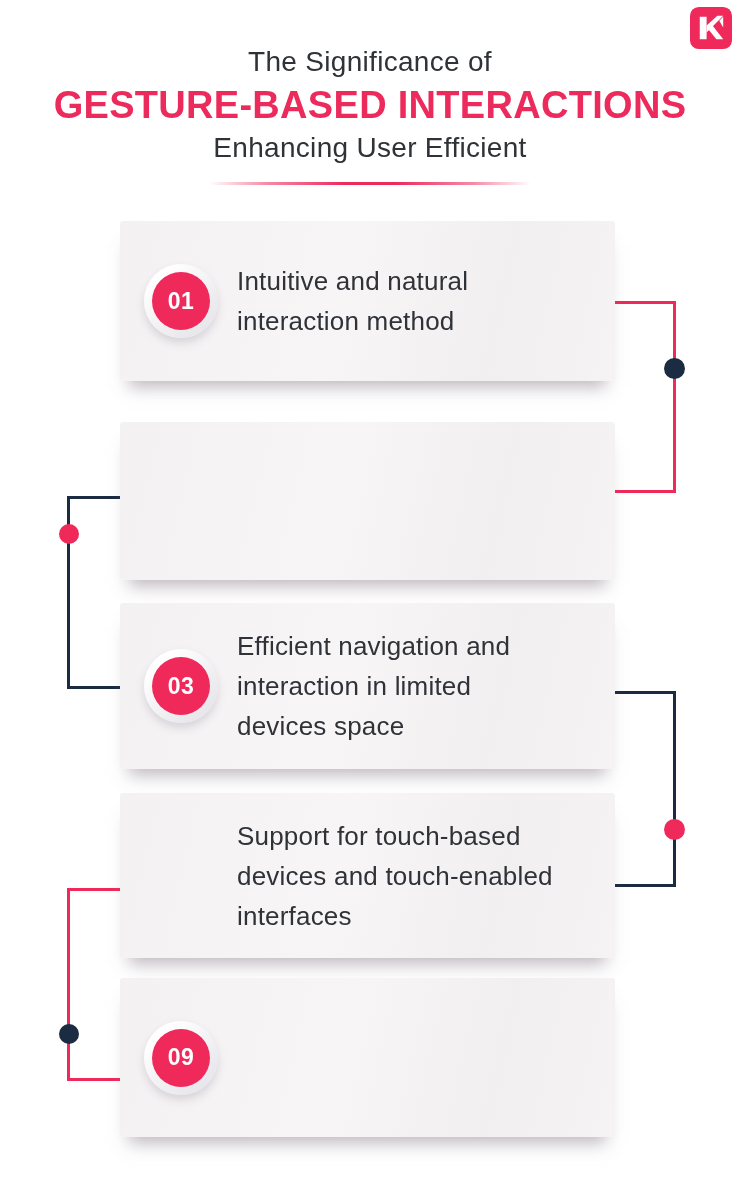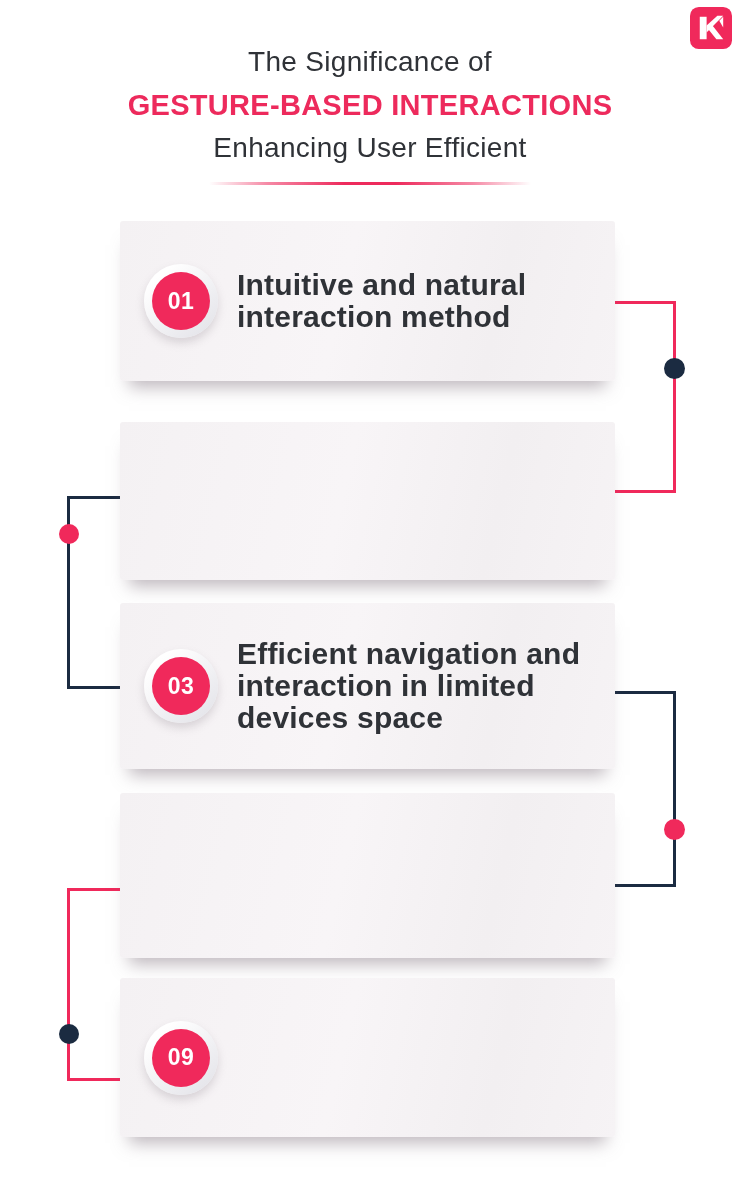--- a/index.html
+++ b/index.html
@@ -19,21 +19,21 @@
     font-family:"Liberation Sans","DejaVu Sans",sans-serif;
     padding-left:15px;
   }
 
   
   .logo{position:absolute;top:7px;left:690px;width:42px;height:42px;}
 
   
   .header{position:absolute;top:46px;left:0;right:0;text-align:center;}
   .title-1{font-size:28px;line-height:32px;color:var(--dark);letter-spacing:.3px;}
-  .title-2{font-size:29px;line-height:32px;margin-top:11px;font-weight:bold;color:#ED2A5C;letter-spacing:.3px;}
+  .title-2{font-size:38px;line-height:32px;margin-top:11px;font-weight:bold;color:#ED2A5C;letter-spacing:.3px;}
   .title-3{font-size:28px;line-height:32px;margin-top:11px;color:var(--dark);letter-spacing:.3px;}
   .divider{
     position:absolute;top:182px;left:50%;transform:translateX(-50%);
     width:322px;height:3px;border-radius:2px;
     background:linear-gradient(90deg,rgba(237,42,92,0) 0%,rgba(237,42,92,.55) 18%,rgba(237,42,92,1) 42%,rgba(237,42,92,1) 58%,rgba(237,42,92,.55) 82%,rgba(237,42,92,0) 100%);
   }
 
   
   .card{
     position:absolute;left:120px;width:495px;
@@ -58,21 +58,21 @@
   .badge-inner{
     width:58px;height:58px;border-radius:50%;
     display:flex;align-items:center;justify-content:center;
     color:#ffffff;font-size:23px;font-weight:600;letter-spacing:.5px;
   }
   .badge-pink{background:var(--pink);}
   .badge-navy{background:var(--navy);}
 
   .card-text{
     margin-left:117px;width:378px;
-    font-size:30px;line-height:32px;font-weight:700;
+    font-size:26px;line-height:40px;font-weight:400;
     color:var(--dark);white-space:pre-line;letter-spacing:.2px;
   }
 
   
   .conn{position:absolute;}
   .conn-1{left:613px;top:301px;width:63px;height:192px;
     border-top:3px solid var(--pink);border-right:3px solid var(--pink);border-bottom:3px solid var(--pink);}
   .conn-2{left:67px;top:496px;width:54px;height:193px;
     border-top:3px solid var(--navy);border-left:3px solid var(--navy);border-bottom:3px solid var(--navy);}
   .conn-3{left:613px;top:691px;width:63px;height:196px;
@@ -131,20 +131,23 @@
   <div class="card card-3">
     <div class="badge">
       <div class="badge-inner badge-pink">03</div>
     </div>
     <div class="card-text">Efficient navigation and
 interaction in limited
 devices space</div>
   </div>
 
   <div class="card card-4">
+    <div class="card-text">Support for touch-based
+devices and touch-enabled
+interfaces</div>
   </div>
 
   <div class="card card-5">
     <div class="badge">
       <div class="badge-inner badge-pink">09</div>
     </div>
   </div>
 
 </div>
 

